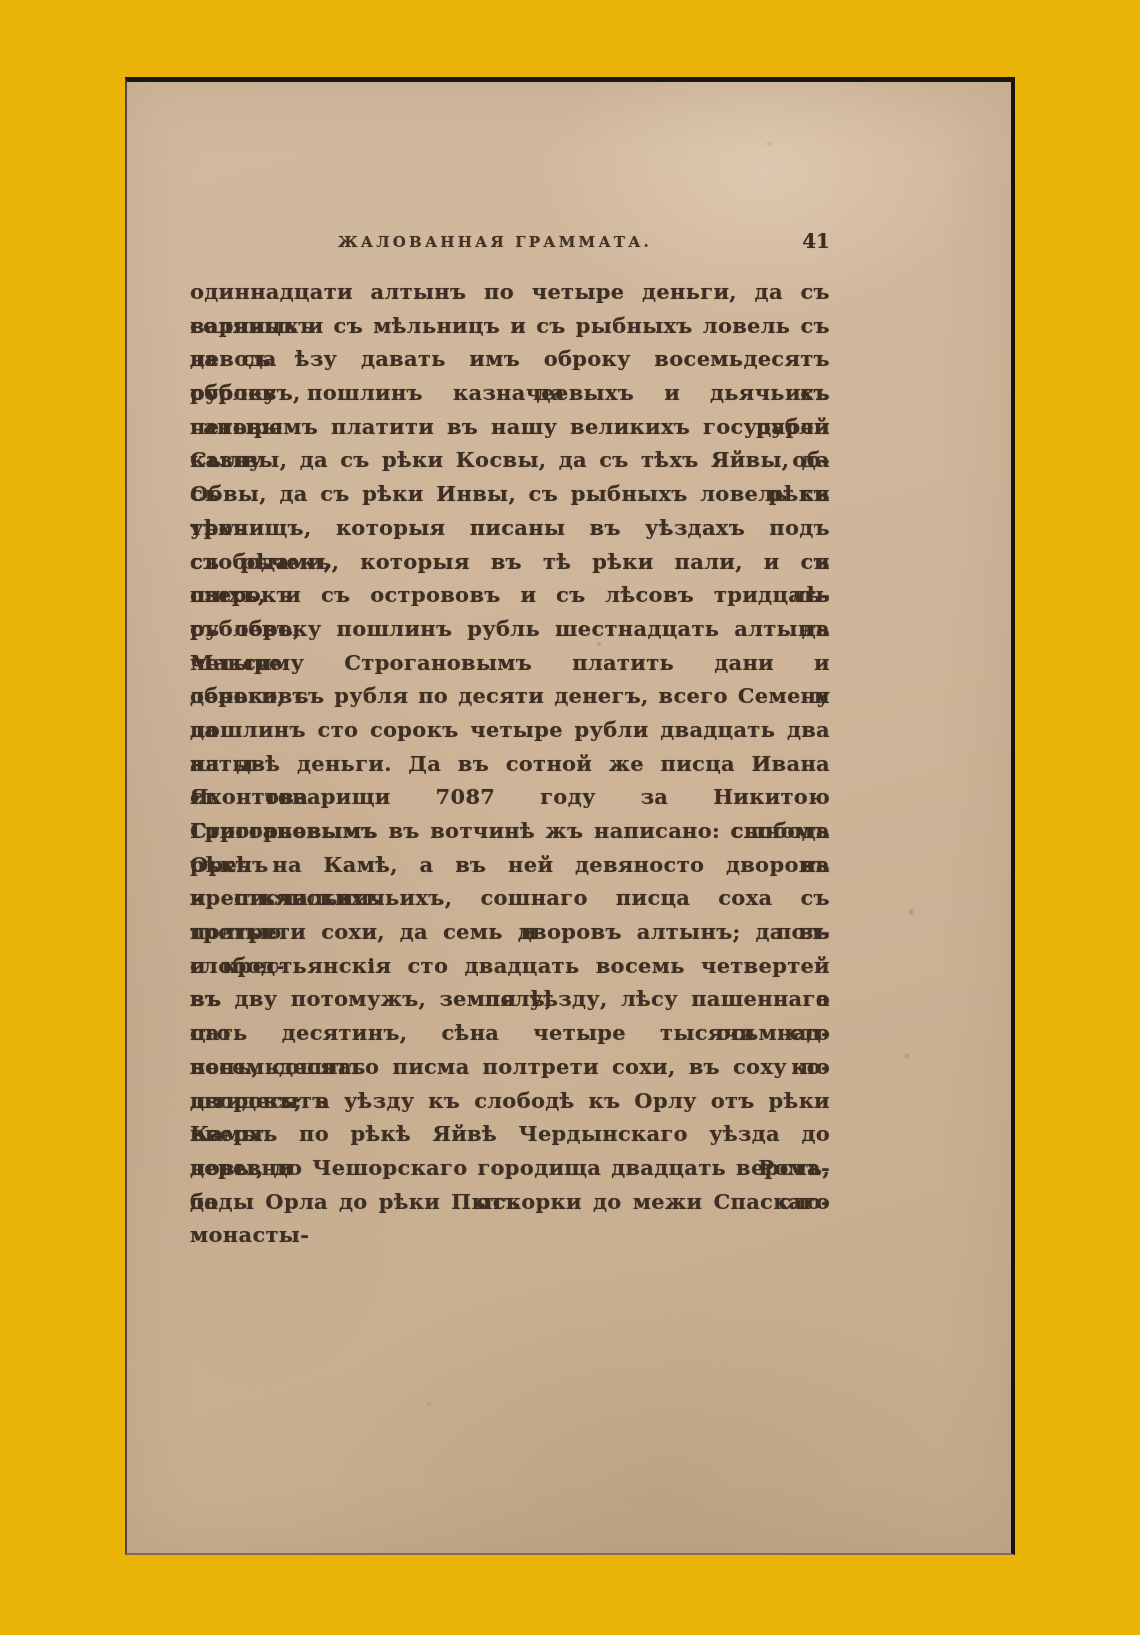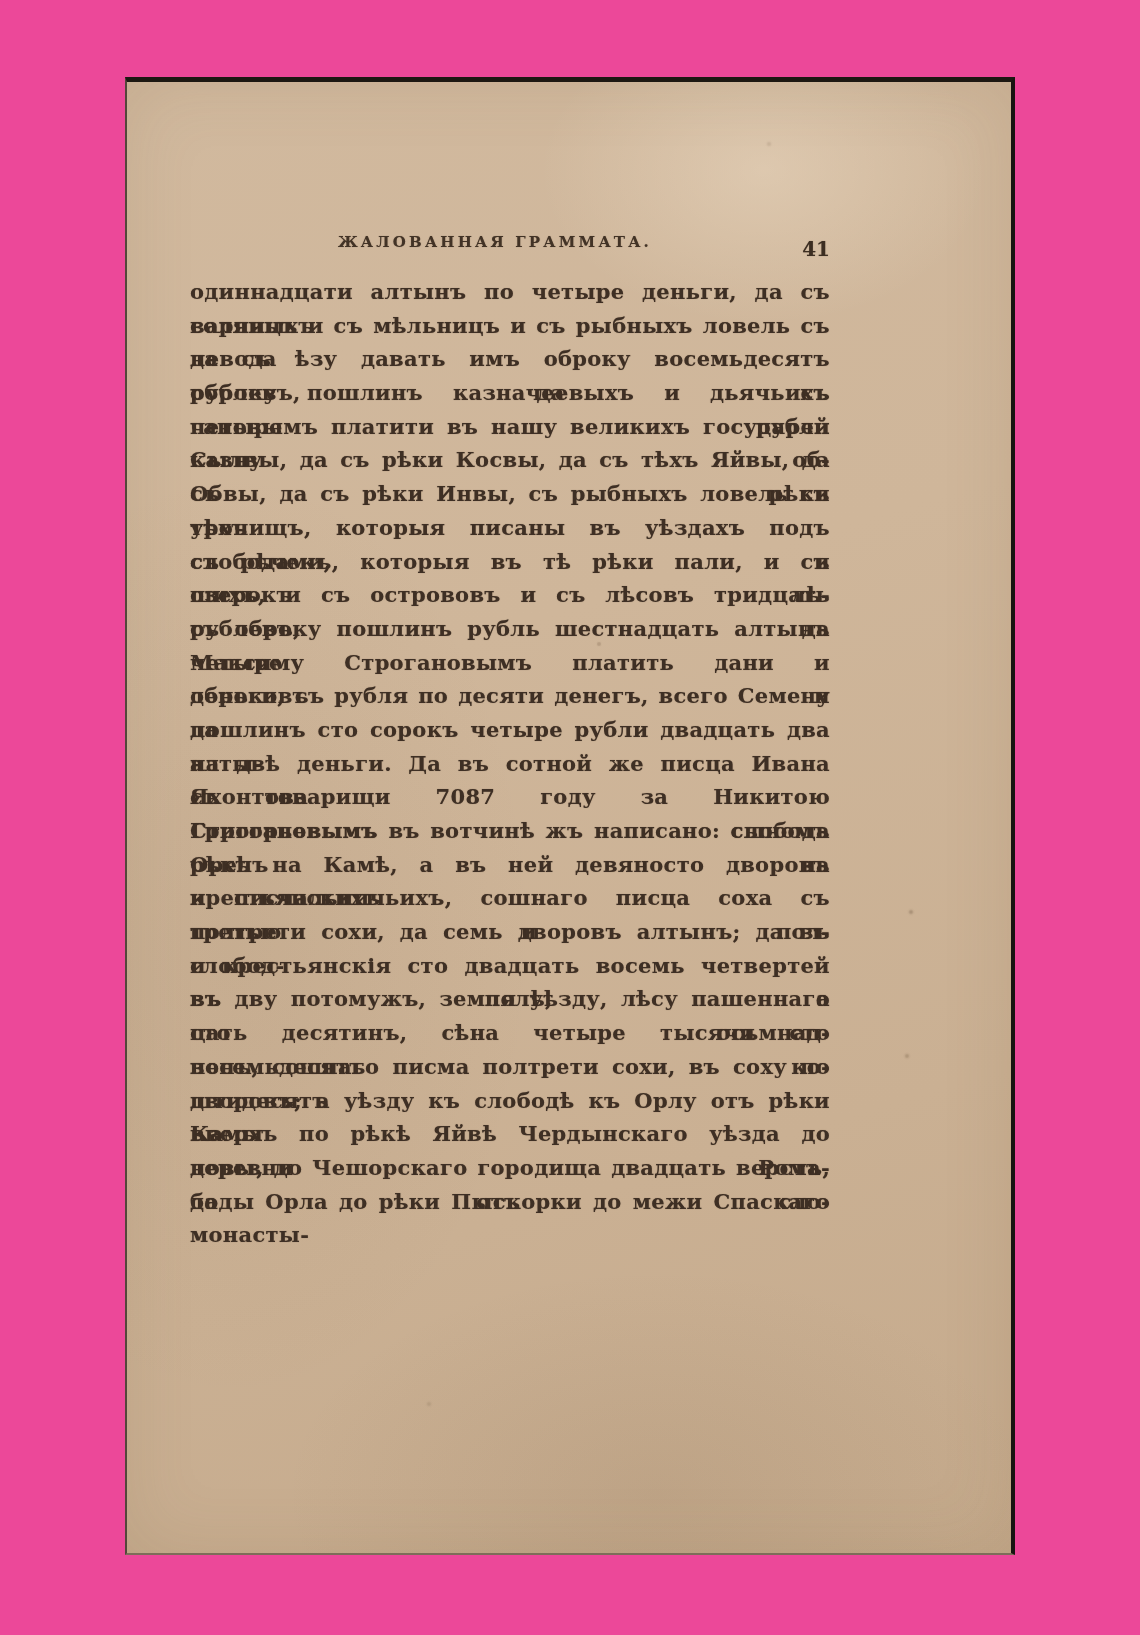--- a/index.html
+++ b/index.html
@@ -8,21 +8,21 @@
     background: #ffffff;
     width: 1140px;
     height: 1635px;
     overflow: hidden;
     font-family: "DejaVu Serif", serif;
   }
   .scan-canvas {
     position: relative;
     width: 1140px;
     height: 1635px;
-    background: #ec4899;
+    background: #eab308;
   }
   .book-page {
     position: absolute;
     left: 125px;
     top: 77px;
     width: 890px;
     height: 1478px;
     box-sizing: border-box;
     background:
       radial-gradient(ellipse 320px 220px at 72% 6%, rgba(255,242,222,0.28), transparent 70%),
@@ -66,21 +66,20 @@
     text-shadow: 0 0 1px rgba(60,40,25,0.45);
   }
   .page-number {
     position: absolute;
     right: 0;
     top: -4px;
     font-size: 20px;
     font-weight: bold;
     color: #3c2e22;
     text-shadow: 0 0 1px rgba(60,40,25,0.45);
-    margin-top: 8px;
   }
   .body-text {
     position: absolute;
     left: 63px;
     top: 193px;
     width: 640px;
     color: #3e2f24;
     font-size: 21px;
     font-weight: bold;
     line-height: 33.7px;

